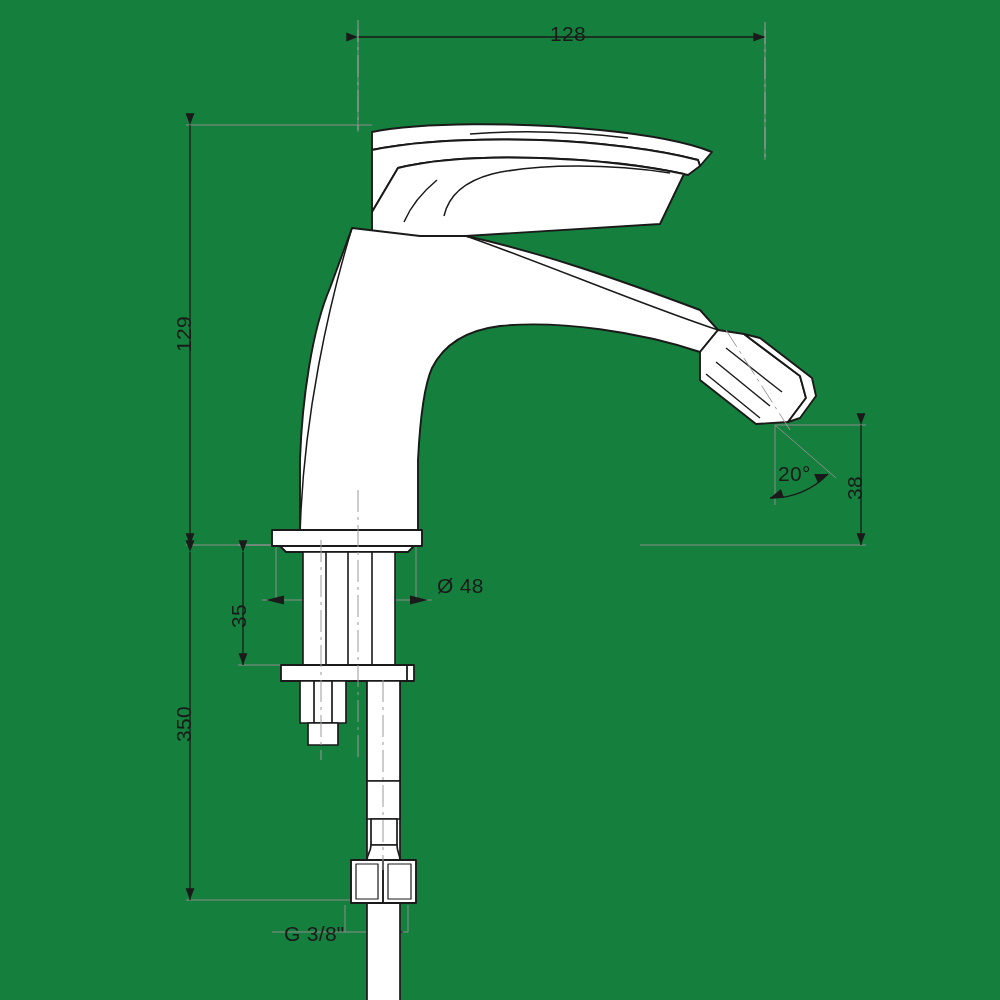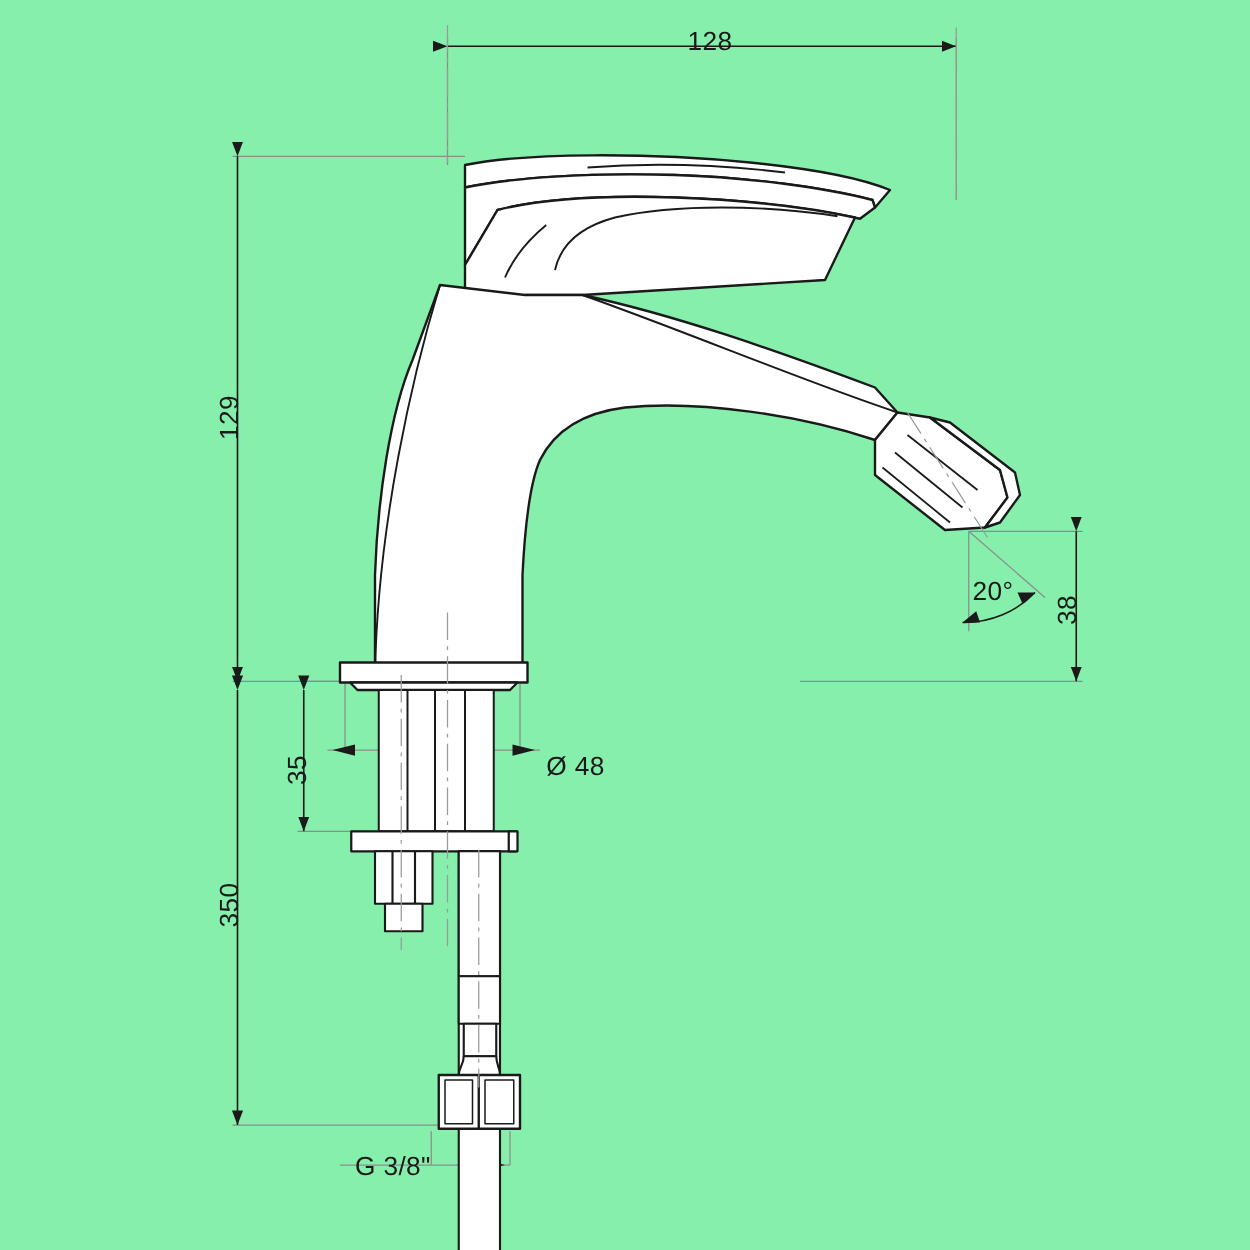--- a/index.html
+++ b/index.html
@@ -10,21 +10,21 @@
   body {
     width: 1000px;
     height: 1000px;
     font-family: "Liberation Sans", sans-serif;
     overflow: hidden;
   }
   #drawing-root {
     position: relative;
     width: 1000px;
     height: 1000px;
-    background: #86efac;
+    background: #15803d;
   }
   svg.cad {
     position: absolute;
     left: 0;
     top: 0;
     width: 1000px;
     height: 1000px;
   }
   .dim-label {
     position: absolute;
@@ -227,21 +227,21 @@
   </svg>
 
   <div class="dim-label" style="left:550px; top:22px;">128</div>
 
   <div class="dim-label rot90" style="left:172px; top:352px;">129</div>
 
   <div class="dim-label rot90" style="left:227px; top:628px;">35</div>
 
   <div class="dim-label rot90" style="left:172px; top:742px;">350</div>
 
-  <div class="dim-label" style="left:437px; top:574px;margin-top:28px;">Ø 48</div>
+  <div class="dim-label" style="left:437px; top:574px;">Ø 48</div>
 
   <div class="dim-label rot90" style="left:843px; top:500px;">38</div>
 
   <div class="dim-label" style="left:778px; top:462px;">20°</div>
 
   <div class="dim-label" style="left:284px; top:922px;">G 3/8"</div>
 
 </div>
 
 </body></html>

